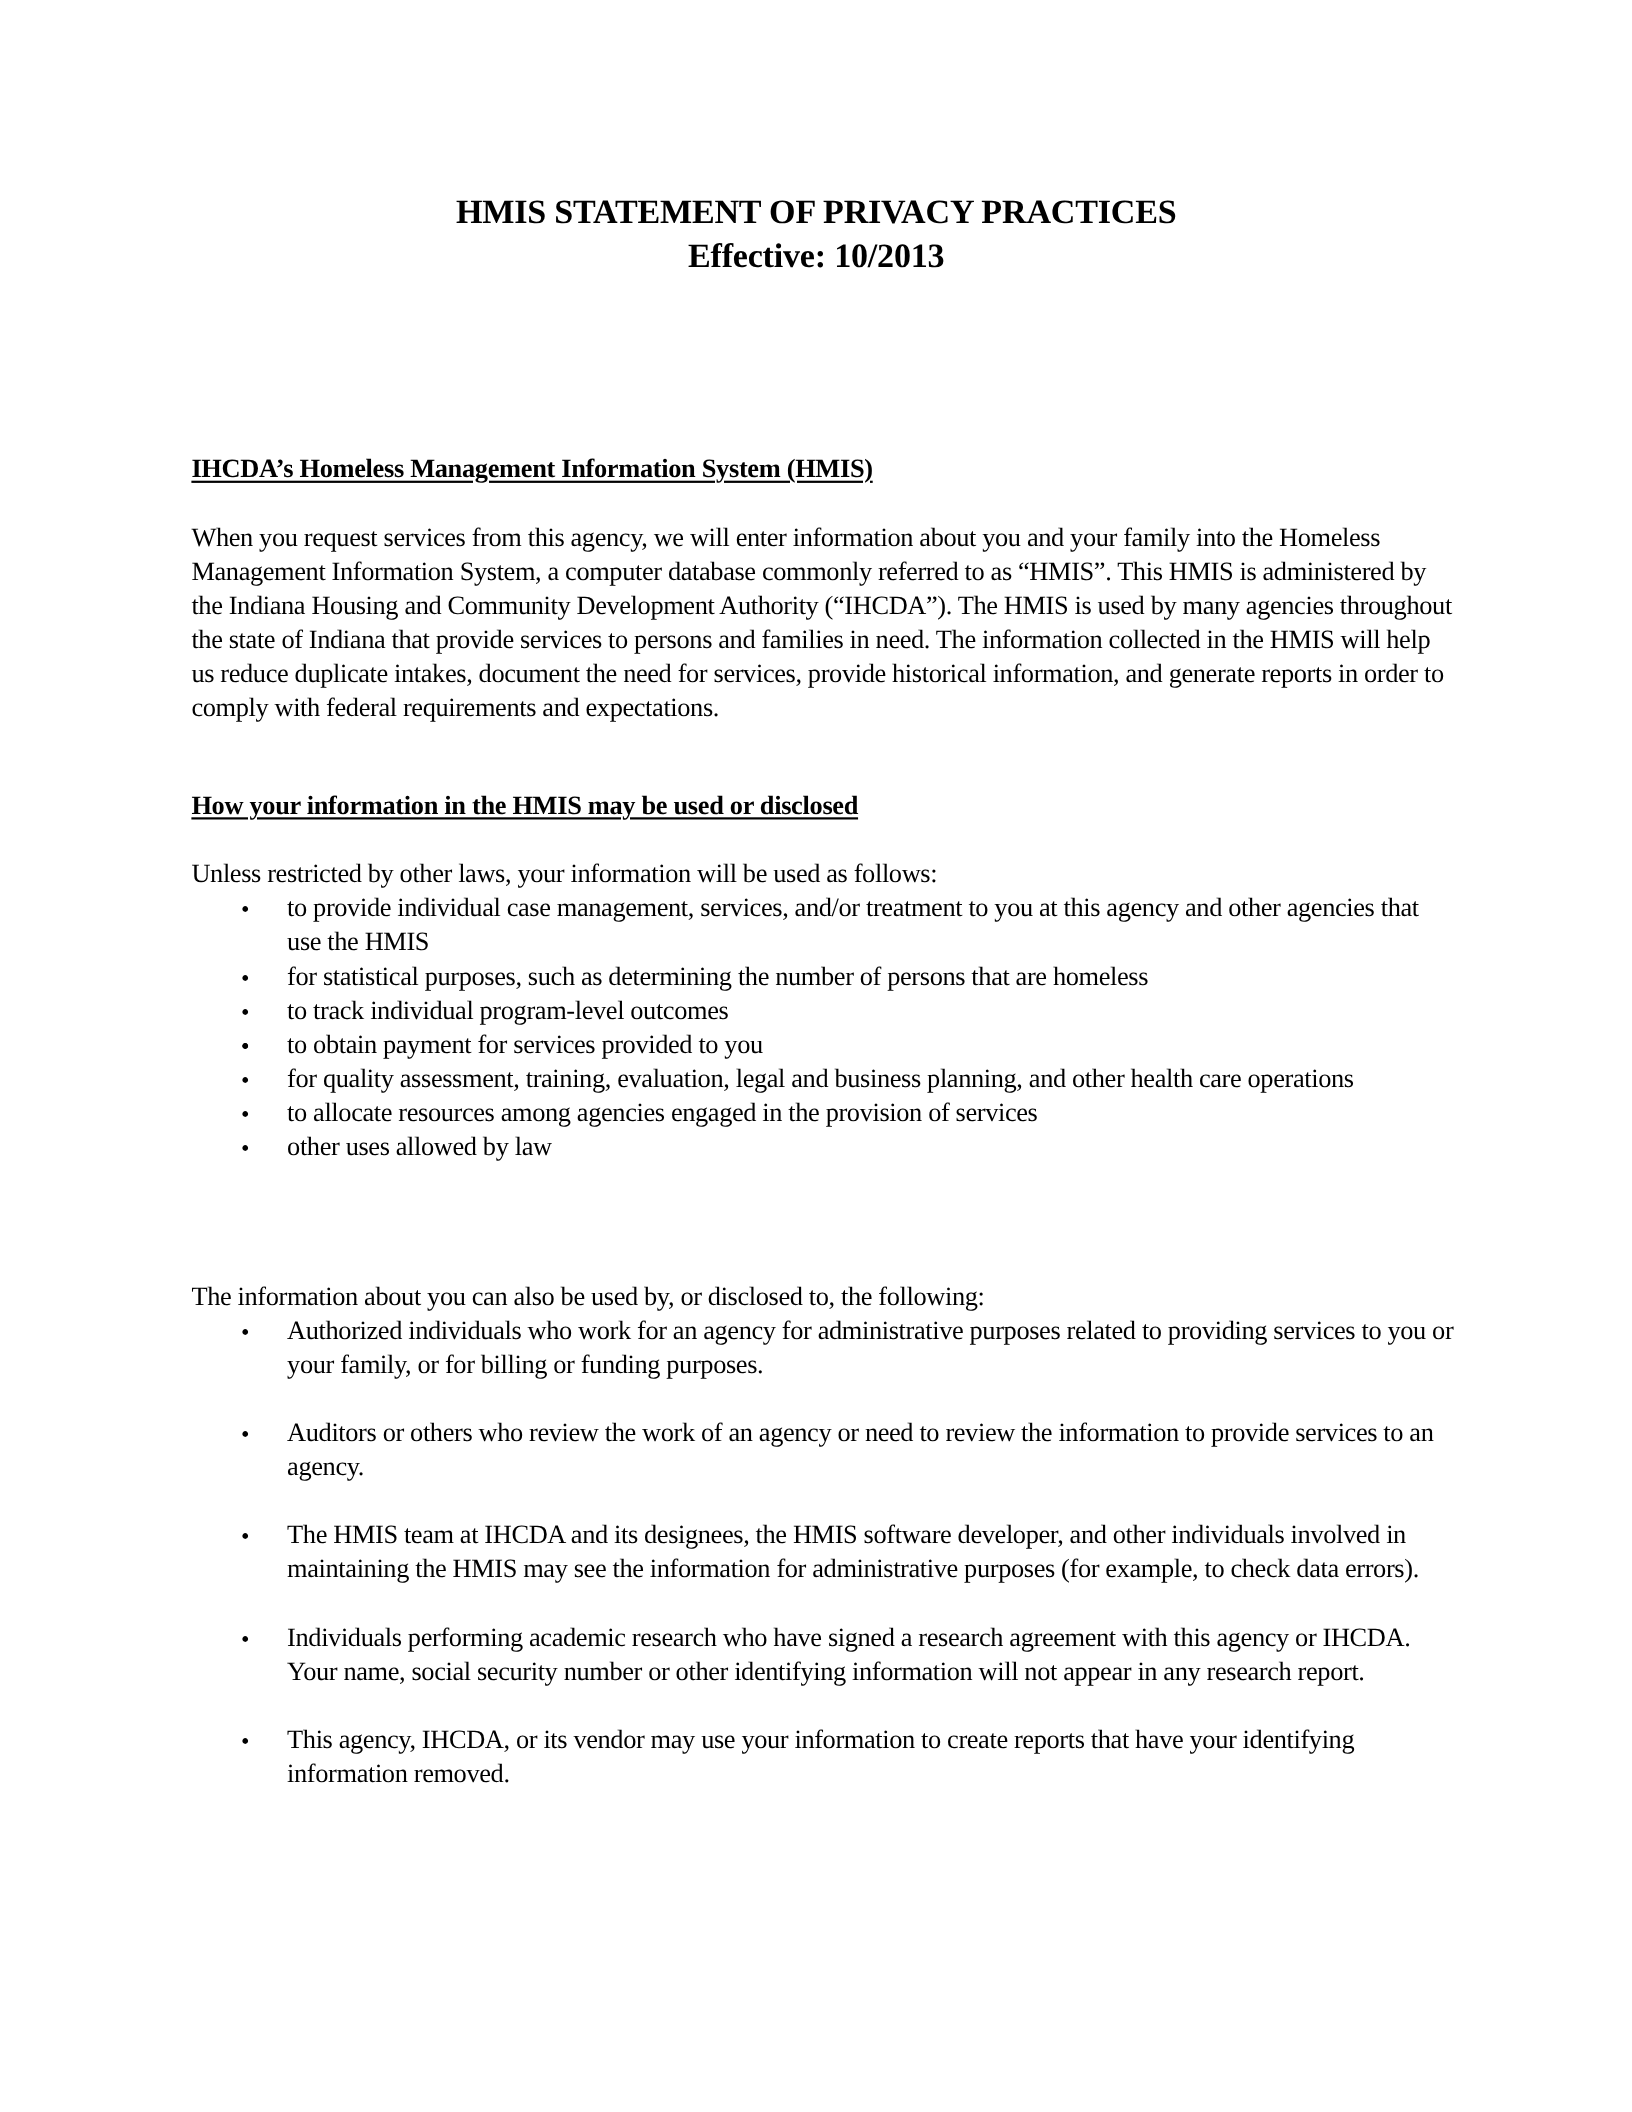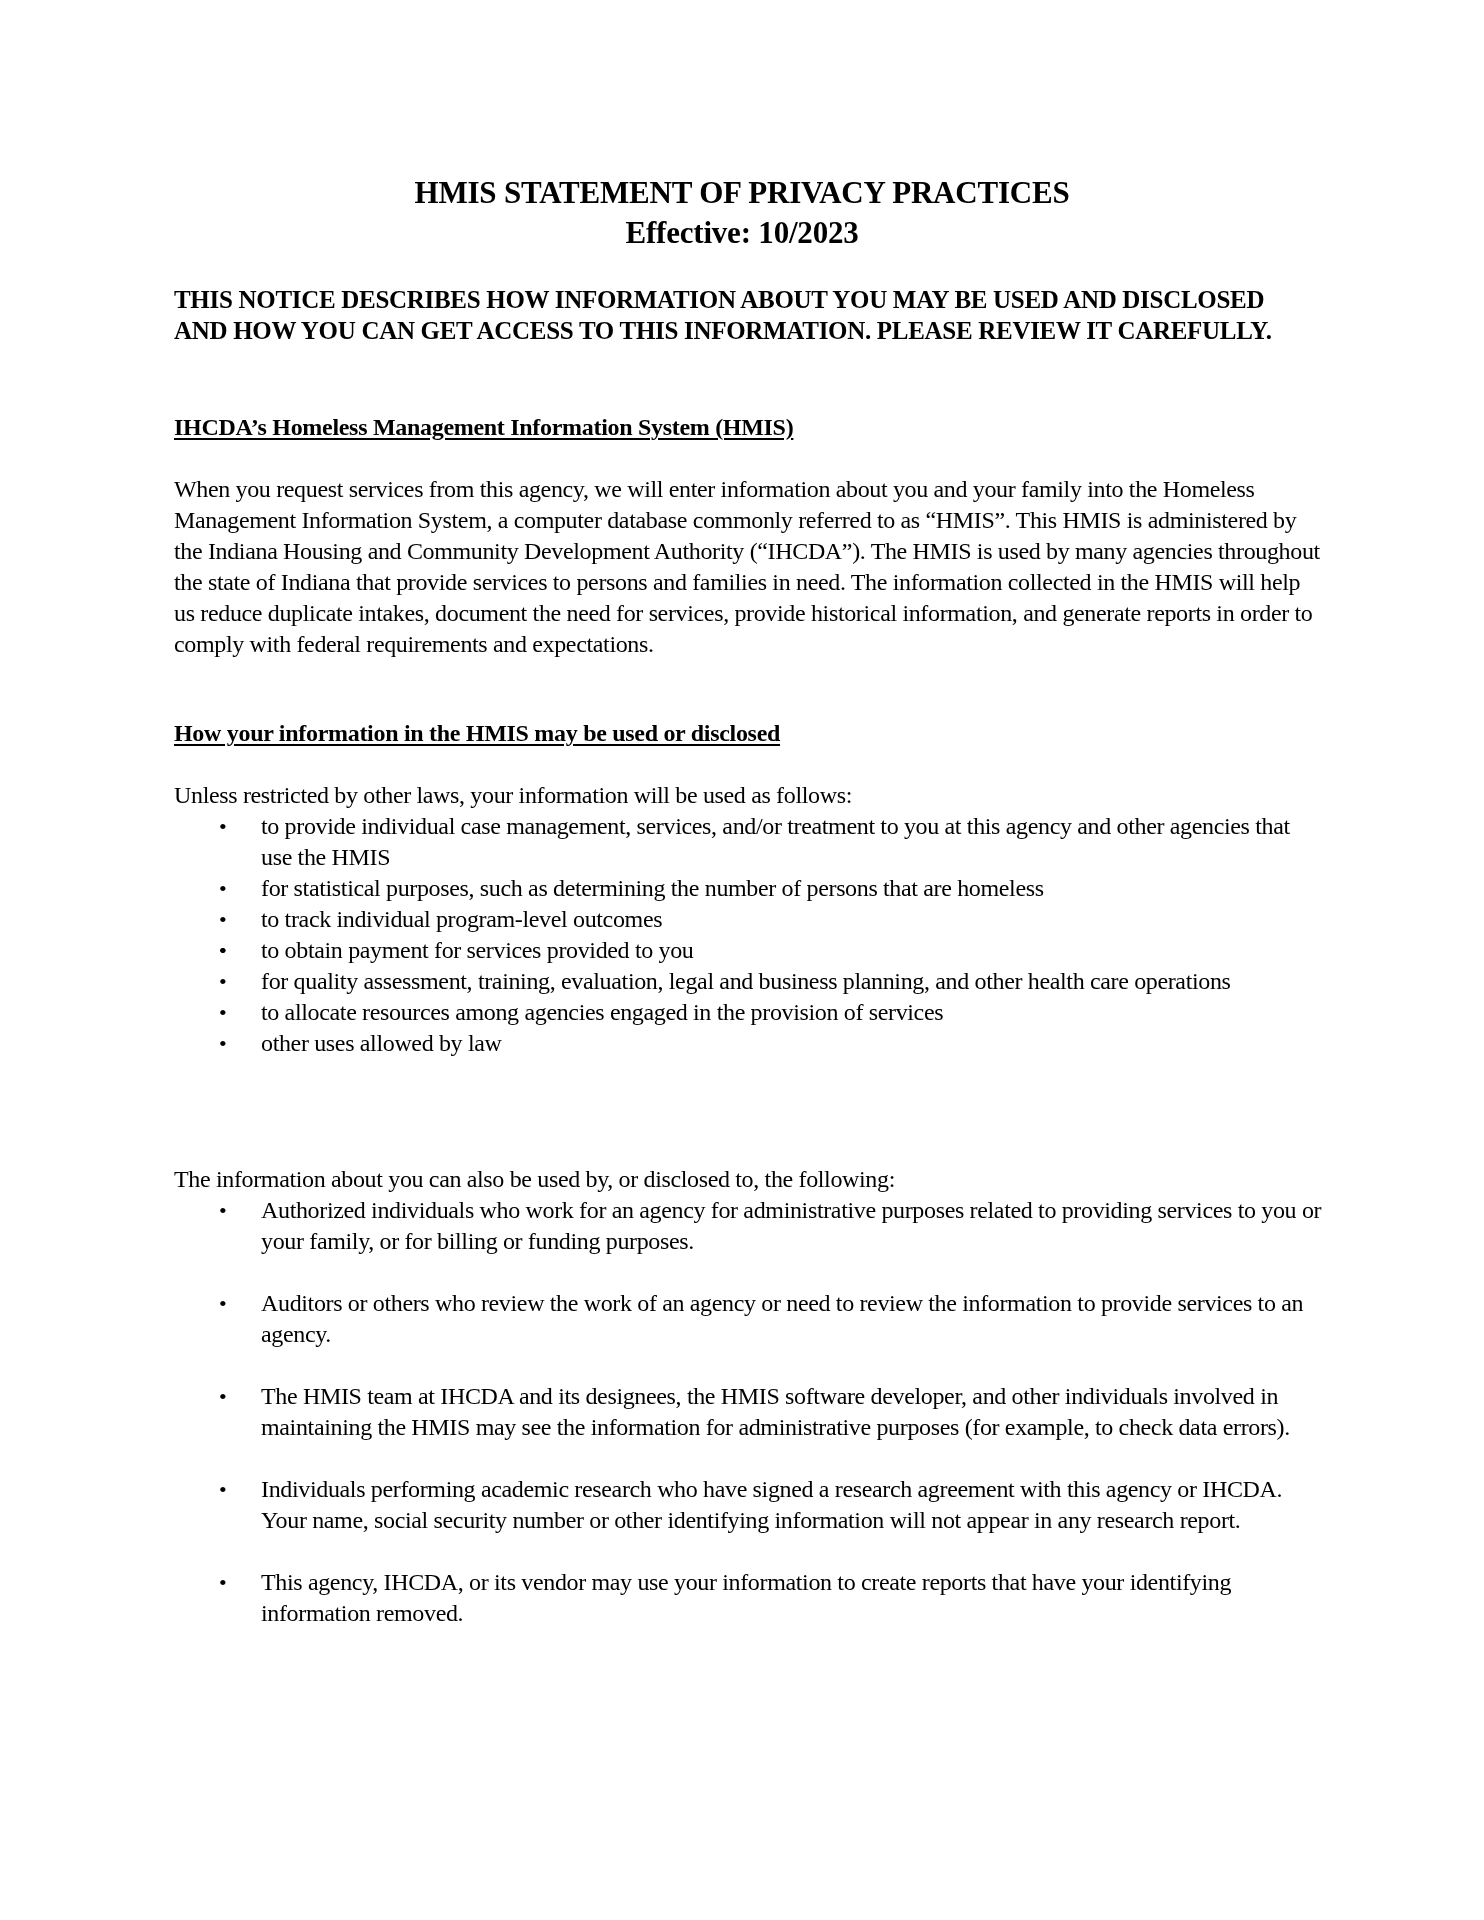--- a/index.html
+++ b/index.html
@@ -46,23 +46,22 @@
     }
     .b1 { top: 811px; }
     .b2 { top: 1195px; }
     .b2 li { margin-bottom: 31px; }
   </style>
 </head>
 <body>
 
 <div class="page">
   <div class="title t1">HMIS STATEMENT OF PRIVACY PRACTICES</div>
-  <div class="title t2">Effective: 10/2023</div>
+  <div class="title t2">Effective: 10/2013</div>
 
-  <div class="notice">THIS NOTICE DESCRIBES HOW INFORMATION ABOUT YOU MAY BE USED AND DISCLOSED AND HOW YOU CAN GET ACCESS TO THIS INFORMATION. PLEASE REVIEW IT CAREFULLY.</div>
 
   <div class="heading h1">IHCDA’s Homeless Management Information System (HMIS)</div>
   <div class="para p1">When you request services from this agency, we will enter information about you and your family into the Homeless Management Information System, a computer database commonly referred to as “HMIS”. This HMIS is administered by the Indiana Housing and Community Development Authority (“IHCDA”). The HMIS is used by many agencies throughout the state of Indiana that provide services to persons and families in need. The information collected in the HMIS will help us reduce duplicate intakes, document the need for services, provide historical information, and generate reports in order to comply with federal requirements and expectations.</div>
 
   <div class="heading h2">How your information in the HMIS may be used or disclosed</div>
   <div class="para p2">Unless restricted by other laws, your information will be used as follows:</div>
 
   <ul class="bullets b1">
     <li><span class="dot">•</span><span>to provide individual case management, services, and/or treatment to you at this agency and other agencies that use the HMIS</span></li>
     <li><span class="dot">•</span><span>for statistical purposes, such as determining the number of persons that are homeless</span></li>

